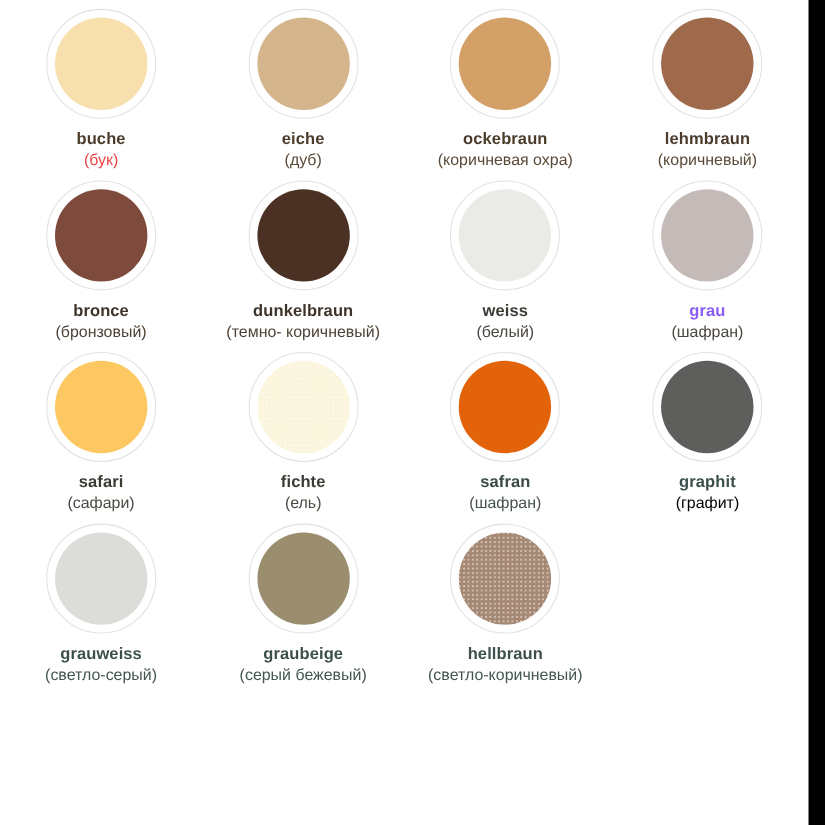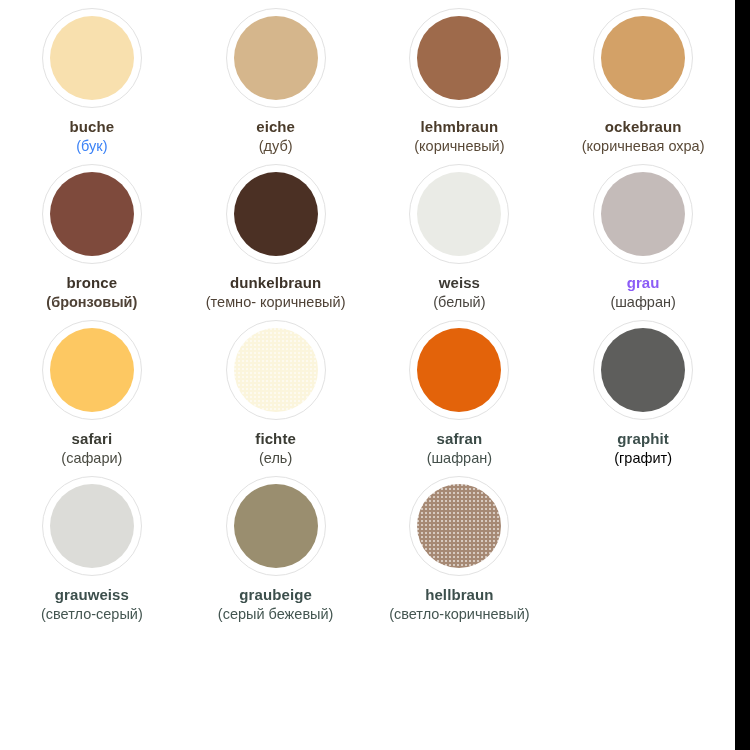--- a/index.html
+++ b/index.html
@@ -105,57 +105,57 @@
 
 <div id="palette-sheet">
   <div id="palette-canvas">
     <div id="swatch-grid">
         <div class="swatch-cell">
           <div class="swatch-ring" style="border-color: rgb(226, 226, 226);">
             <div class="swatch-disc" style="background-color: rgb(248, 224, 174);"></div>
           </div>
           <div class="swatch-labels">
             <div class="swatch-name" style="color: rgb(74, 59, 42);">buche</div>
-            <div class="swatch-translation" style="color: #3b82f6;">(бук)</div>
+            <div class="swatch-translation" style="color: #ef4444;">(бук)</div>
           </div>
         </div>
         <div class="swatch-cell">
           <div class="swatch-ring" style="border-color: rgb(226, 226, 226);">
             <div class="swatch-disc" style="background-color: rgb(213, 182, 140);"></div>
           </div>
           <div class="swatch-labels">
             <div class="swatch-name" style="color: rgb(74, 59, 42);">eiche</div>
             <div class="swatch-translation" style="color: rgb(90, 74, 56);">(дуб)</div>
           </div>
         </div>
         <div class="swatch-cell">
           <div class="swatch-ring" style="border-color: rgb(226, 226, 226);">
+            <div class="swatch-disc" style="background-color: rgb(211, 161, 103);"></div>
+          </div>
+          <div class="swatch-labels">
+            <div class="swatch-name" style="color: rgb(74, 59, 42);">ockebraun</div>
+            <div class="swatch-translation" style="color: rgb(90, 74, 56);">(коричневая охра)</div>
+          </div>
+        </div>
+        <div class="swatch-cell">
+          <div class="swatch-ring" style="border-color: rgb(226, 226, 226);">
             <div class="swatch-disc" style="background-color: rgb(158, 106, 75);"></div>
           </div>
           <div class="swatch-labels">
             <div class="swatch-name" style="color: rgb(74, 59, 42);">lehmbraun</div>
             <div class="swatch-translation" style="color: rgb(90, 74, 56);">(коричневый)</div>
           </div>
         </div>
         <div class="swatch-cell">
           <div class="swatch-ring" style="border-color: rgb(226, 226, 226);">
-            <div class="swatch-disc" style="background-color: rgb(211, 161, 103);"></div>
-          </div>
-          <div class="swatch-labels">
-            <div class="swatch-name" style="color: rgb(74, 59, 42);">ockebraun</div>
-            <div class="swatch-translation" style="color: rgb(90, 74, 56);">(коричневая охра)</div>
-          </div>
-        </div>
-        <div class="swatch-cell">
-          <div class="swatch-ring" style="border-color: rgb(226, 226, 226);">
             <div class="swatch-disc" style="background-color: rgb(126, 74, 60);"></div>
           </div>
           <div class="swatch-labels">
             <div class="swatch-name" style="color: rgb(61, 51, 41); text-align: center;">bronce</div>
-            <div class="swatch-translation" style="color: rgb(79, 66, 54); font-weight: bold;">(бронзовый)</div>
+            <div class="swatch-translation" style="color: rgb(79, 66, 54);">(бронзовый)</div>
           </div>
         </div>
         <div class="swatch-cell">
           <div class="swatch-ring" style="border-color: rgb(226, 226, 226);">
             <div class="swatch-disc" style="background-color: rgb(75, 48, 36);"></div>
           </div>
           <div class="swatch-labels">
             <div class="swatch-name" style="color: rgb(61, 51, 41);">dunkelbraun</div>
             <div class="swatch-translation" style="color: rgb(79, 66, 54);">(темно- коричневый)</div>
           </div>

